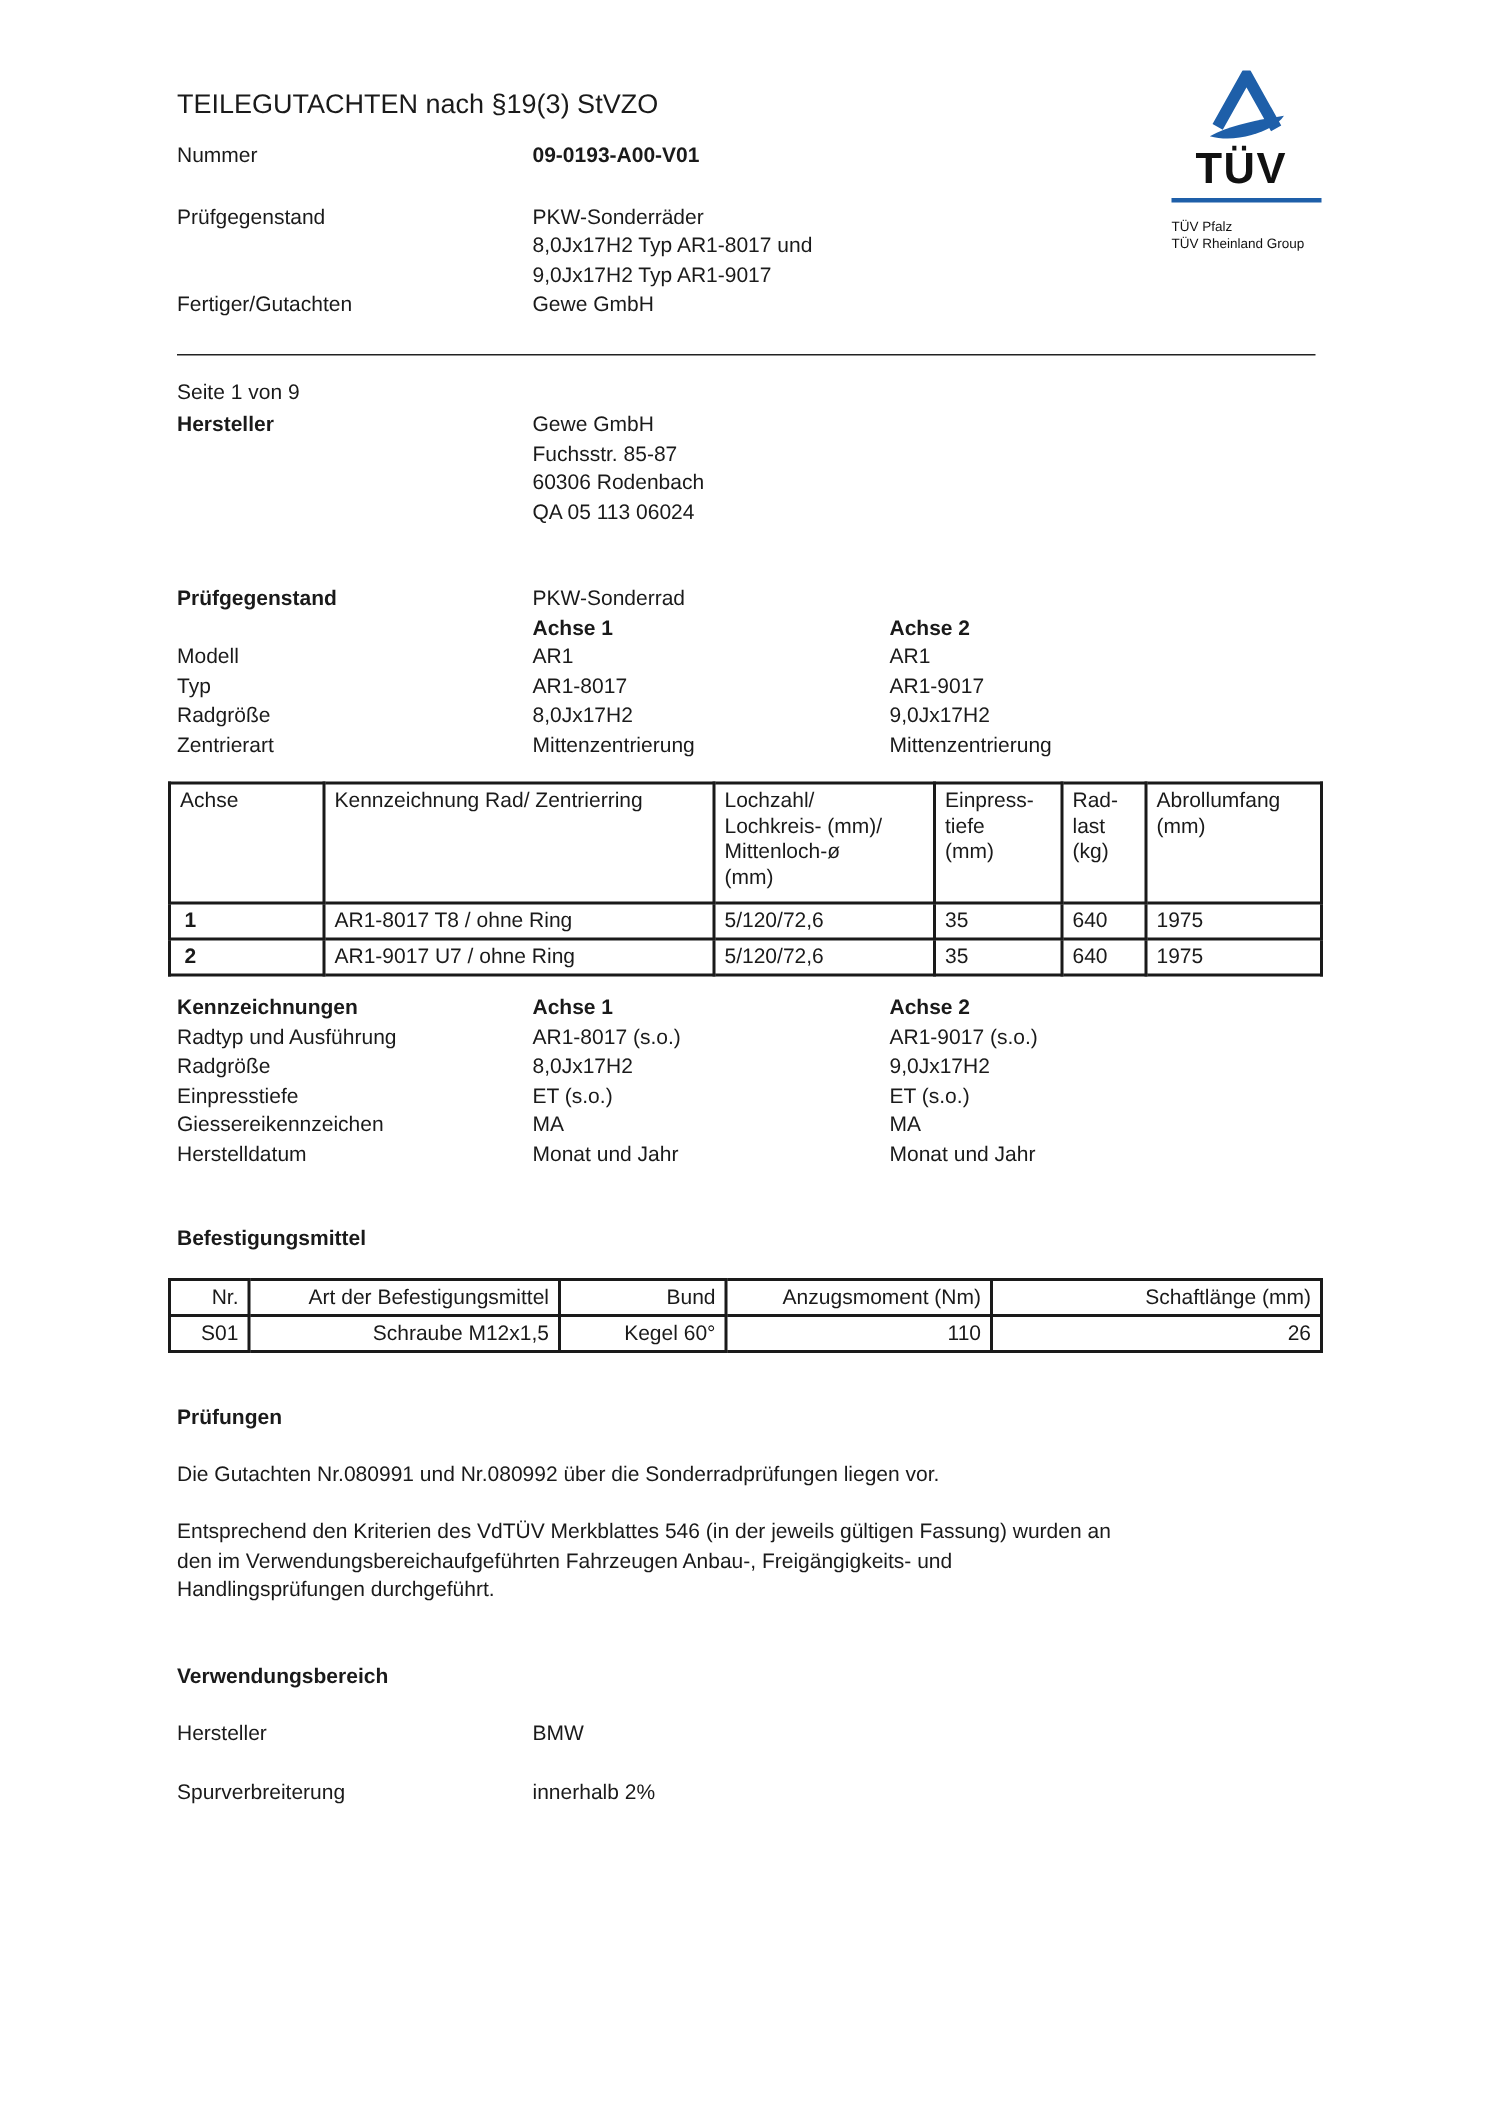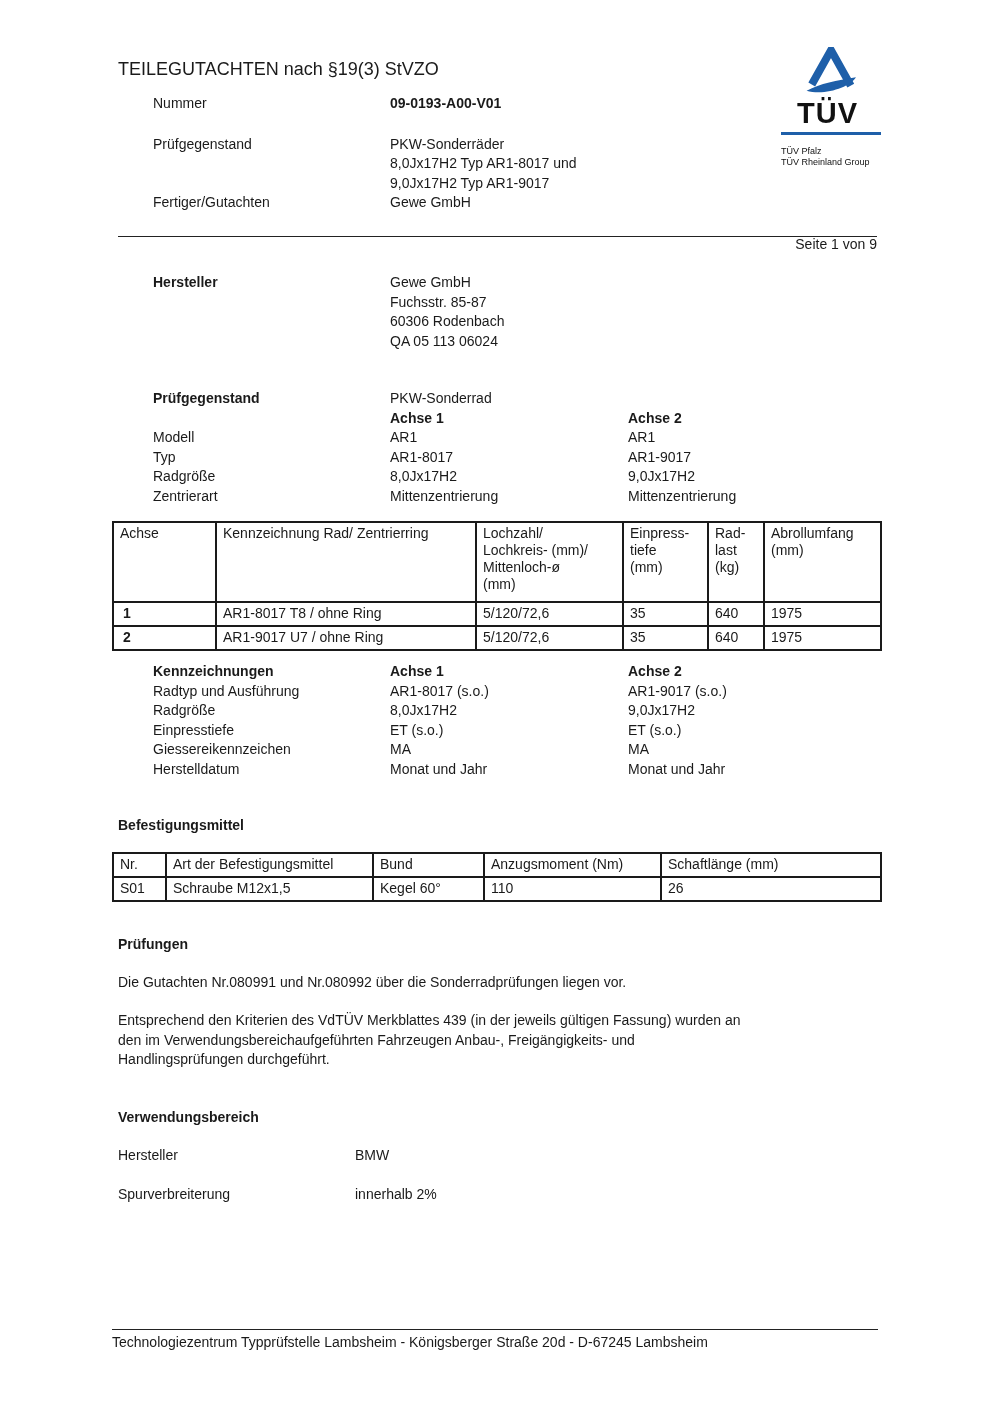--- a/index.html
+++ b/index.html
@@ -6,42 +6,42 @@
   .page{
     position:relative;
     width:992px;height:1404px;
     background:#ffffff;
     font-family:"Liberation Sans","DejaVu Sans",sans-serif;
     font-size:14px;line-height:19.5px;color:#1a1a1a;
     overflow:hidden;
   }
   .abs{position:absolute;left:118px;width:759px;}
   .bold{font-weight:700;}
-  .grid3{display:grid;grid-template-columns:237px 238px auto;margin-left:35px;}
+  .grid3{display:grid;grid-template-columns:237px 238px auto;}
   .spacer21{height:21px;}
   .doc-title{position:absolute;left:118px;top:60px;font-size:18px;}
   .rule{position:absolute;left:118px;width:759px;border-top:1.5px solid #222;}
-  .page-ind{position:absolute;left:118px;width:759px;top:235px;text-align:right;}
+  .page-ind{position:absolute;left:118px;width:759px;top:252px;}
   
   .logo{position:absolute;left:781px;top:47px;width:100px;}
   .logo-tri{display:block;margin-left:24px;width:52px;height:48px;}
   .logo-word{margin-left:16px;margin-top:5px;font-size:29px;line-height:26px;font-weight:700;letter-spacing:1px;color:#111;}
   .logo-rule{margin-top:6px;height:3px;width:100px;background:#1e5fa9;}
   .logo-small{margin-top:11px;font-size:9px;line-height:10.5px;color:#111;}
   .logo-small .l1{font-weight:400;}
   
   table{border-collapse:collapse;table-layout:fixed;}
   .tbl{position:absolute;left:112px;width:768px;}
   td,th{border:2px solid #1a1a1a;font-weight:400;text-align:left;vertical-align:top;
         padding:2px 6px;font-size:14px;line-height:17px;overflow:hidden;}
   .preline{white-space:pre-line;}
   .row-num{font-weight:700;padding-left:9px;}
   .t1-head th{height:74px;}
   .t1 td{height:18px;}
-  .t2 th,.t2 td{height:18px;}
+  .t2 th,.t2 td{height:18px;text-align:right;}
   .heading{font-weight:700;}
   .para{white-space:pre-line;}
   .vb-rows{display:grid;grid-template-columns:237px auto;row-gap:19px;}
   .footer{position:absolute;left:112px;top:1329px;width:766px;border-top:1.5px solid #222;padding-top:3px;}
 </style>
 </head>
 <body>
 
 <div class="page">
 
@@ -231,29 +231,26 @@
       <td>Schraube M12x1,5</td>
       <td>Kegel 60°</td>
       <td>110</td>
       <td>26</td>
     </tr>
   </tbody>
     </table>
 
   <div class="abs heading" style="top:935px">Prüfungen</div>
   <div class="abs" style="top:973px">Die Gutachten Nr.080991 und Nr.080992 über die Sonderradprüfungen liegen vor.</div>
-  <div class="abs para" style="top:1011px">Entsprechend den Kriterien des VdTÜV Merkblattes 439 (in der jeweils gültigen Fassung) wurden an
+  <div class="abs para" style="top:1011px">Entsprechend den Kriterien des VdTÜV Merkblattes 546 (in der jeweils gültigen Fassung) wurden an
 den im Verwendungsbereichaufgeführten Fahrzeugen Anbau-, Freigängigkeits- und
 Handlingsprüfungen durchgeführt.</div>
 
   <div class="abs heading" style="top:1108px">Verwendungsbereich</div>
   <div class="abs vb-rows" style="top:1146px">
     <div>Hersteller</div>
     <div>BMW</div>
     <div>Spurverbreiterung</div>
     <div>innerhalb 2%</div>
   </div>
 
-  <div class="footer">
-    <span>Technologiezentrum Typprüfstelle Lambsheim - Königsberger Straße 20d - D-67245 Lambsheim</span>
-  </div>
 
 </div>
 
 </body></html>

